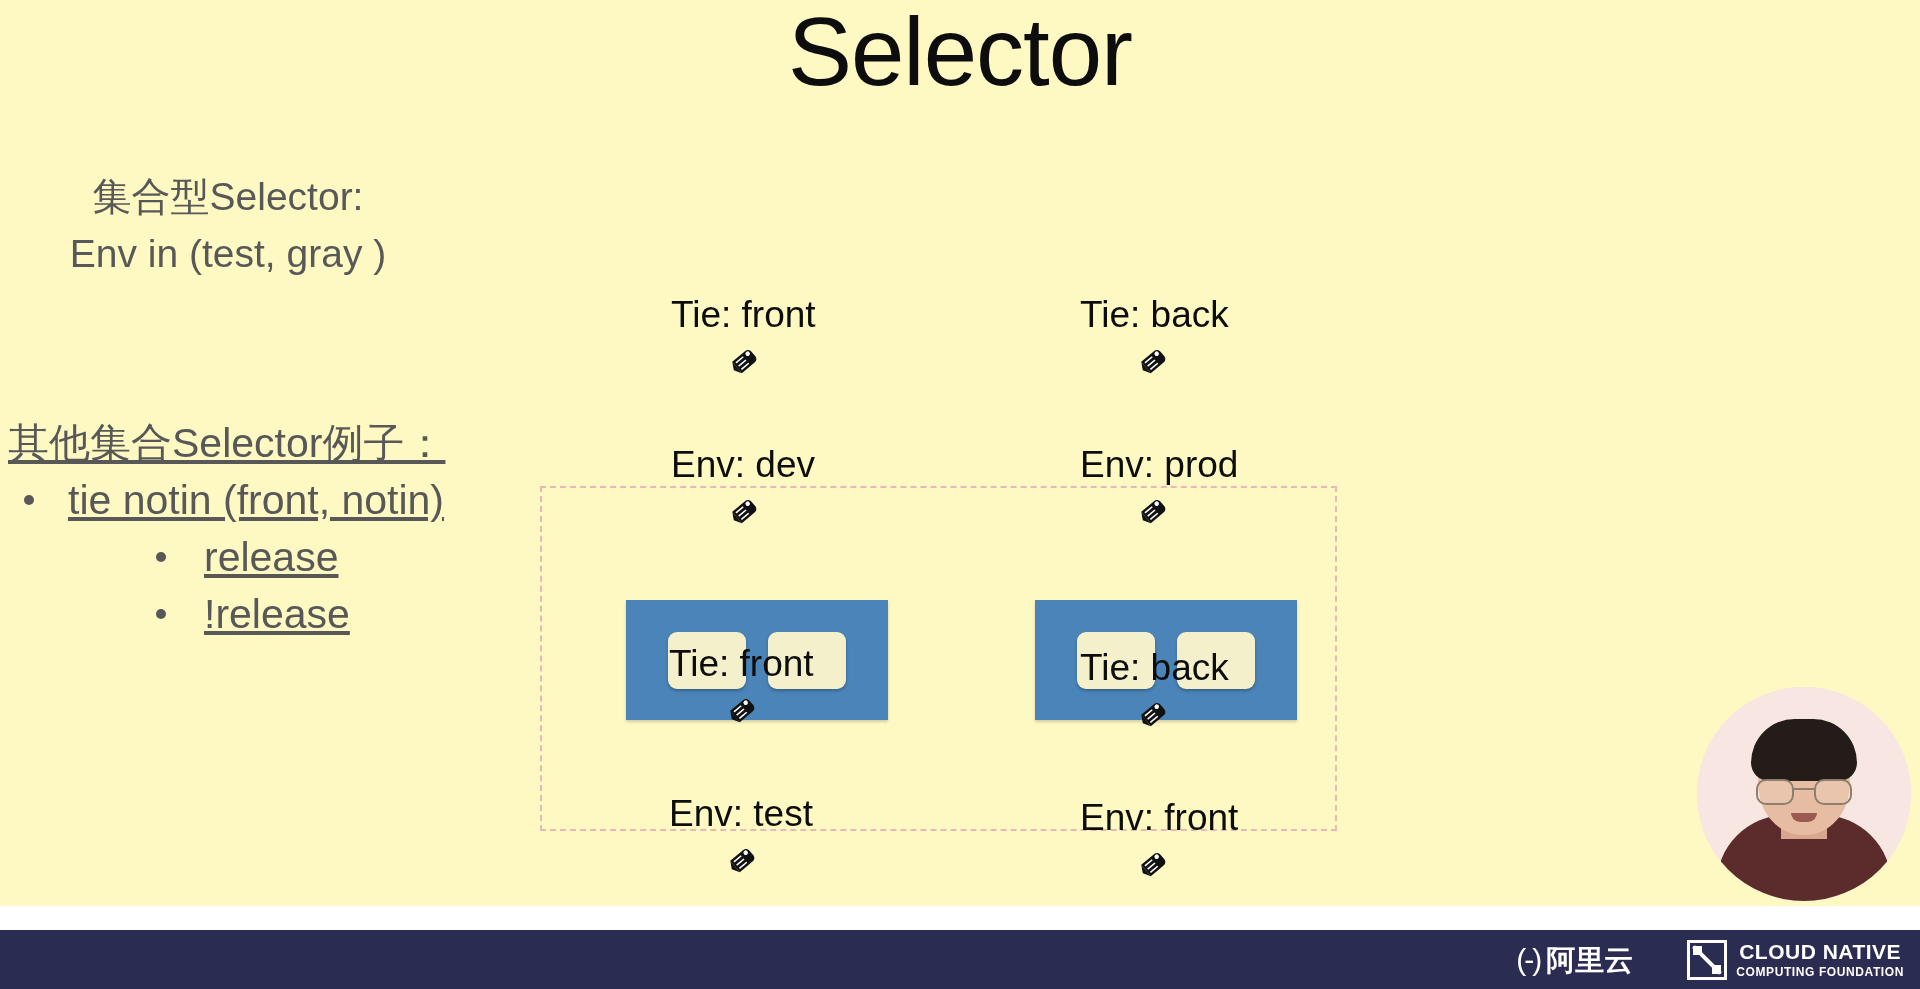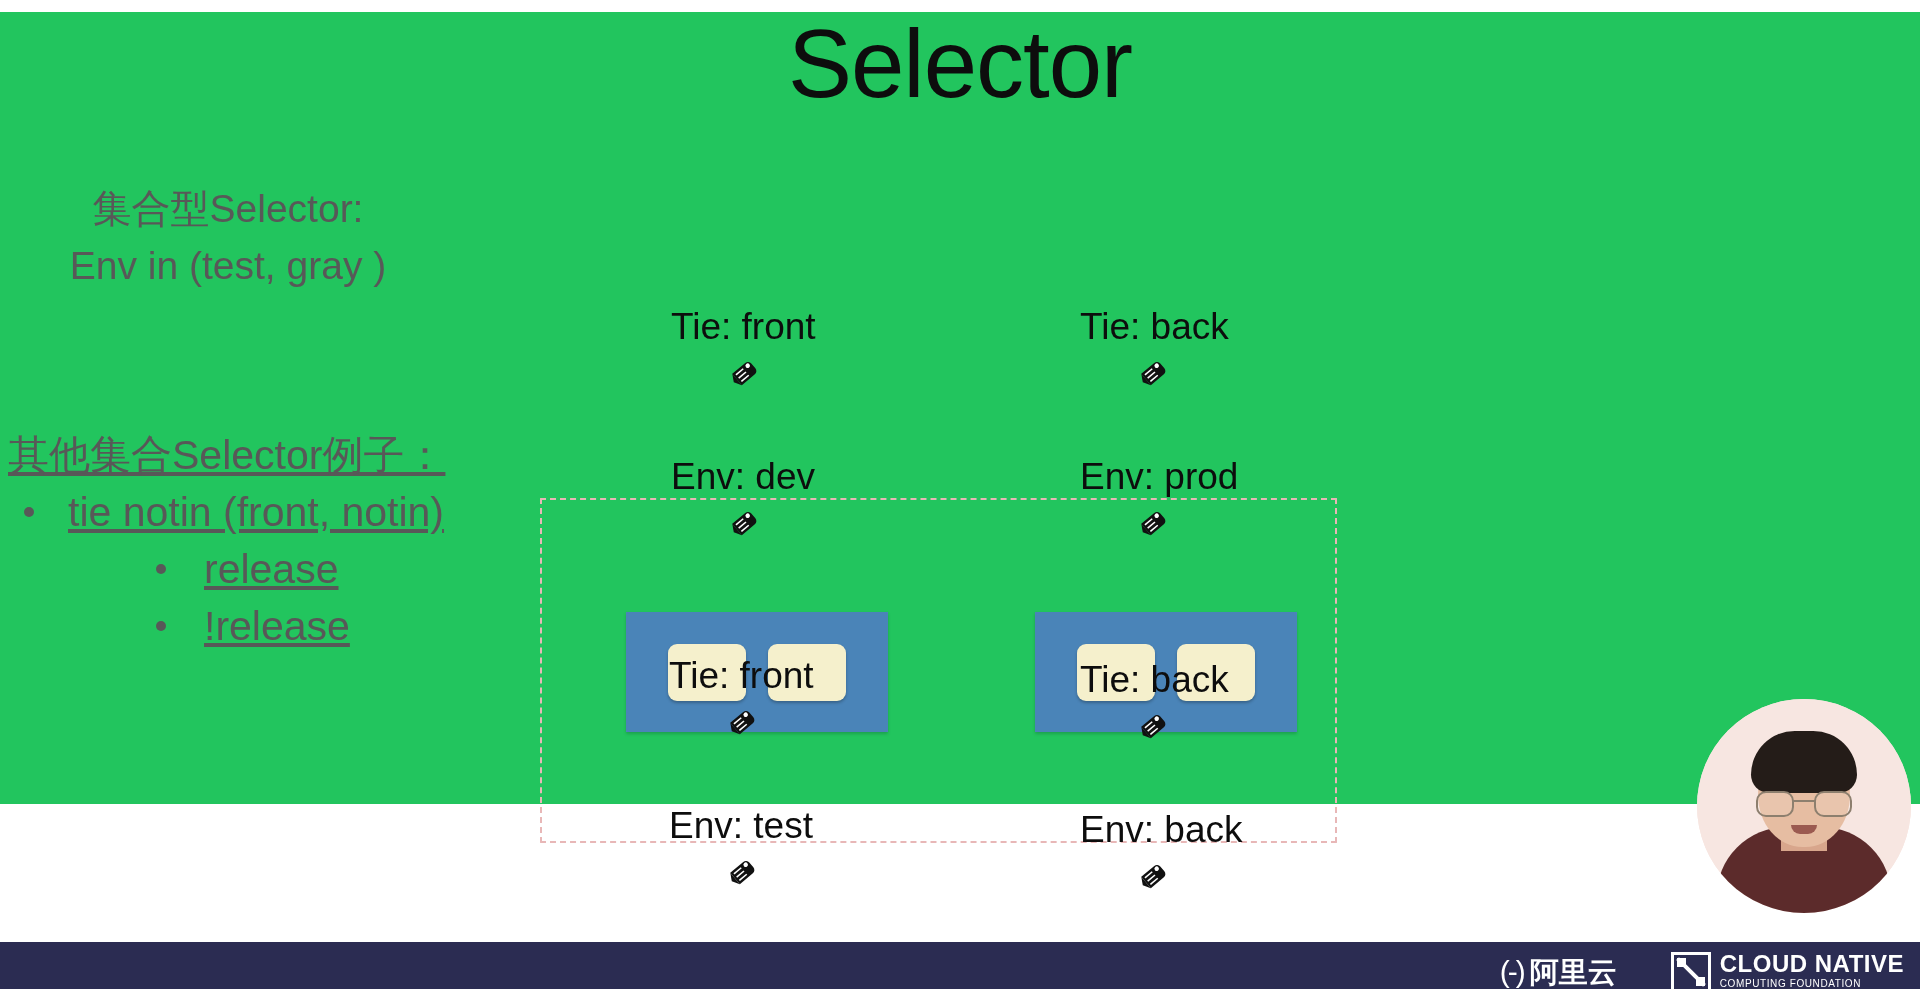--- a/index.html
+++ b/index.html
@@ -10,24 +10,24 @@
     width: 1920px;
     height: 989px;
     background: #ffffff;
     font-family: "Liberation Sans", "DejaVu Sans", sans-serif;
     overflow: hidden;
     position: relative;
   }
 
   #slide {
     position: absolute;
-    left: 0; top: 12px;
+    left: 0; top: 0;
     width: 1920px;
-    height: 792px;
-    background: #22c55e;
+    height: 906px;
+    background: #fef9c3;
   }
 
   
   .slide-title {
     position: absolute;
     left: 0;
     top: -8px;
     width: 1920px;
     text-align: center;
     font-size: 96px;
@@ -276,30 +276,30 @@
   .cncf-diag {
     position: absolute;
     left: 50%; top: 50%;
     width: 38px; height: 4px;
     background: #ffffff;
     transform: translate(-50%, -50%) rotate(45deg);
   }
   .cncf-text { line-height: 1; }
   .cncf-t1 {
     display: block;
-    font-size: 24px;
+    font-size: 21px;
     font-weight: 700;
     letter-spacing: 0.5px;
     line-height: 25px;
     text-align: center;
   }
   .cncf-t2 {
     display: block;
-    font-size: 10px;
-    font-weight: 400;
+    font-size: 12px;
+    font-weight: 700;
     letter-spacing: 0.6px;
     line-height: 16px;
   }
 </style>
 </head>
 <body>
 
 <div id="slide">
 
   <div class="slide-title">Selector</div>
@@ -484,21 +484,21 @@
               <path d="M5 9 l-4 7 l4 7 z" fill="#111111"></path>
               <circle cx="21" cy="12.5" r="2.1" fill="#ffffff"></circle>
               <g stroke="#ffffff" stroke-width="1.5">
                 <line x1="7" y1="12" x2="16" y2="12"></line>
                 <line x1="7" y1="16" x2="16" y2="16"></line>
                 <line x1="7" y1="20" x2="16" y2="20"></line>
               </g>
             </g>
           </svg>
         </span>
-        <span class="pod-label-text">Env: back</span>
+        <span class="pod-label-text">Env: front</span>
       </div>
     </div>
     <div class="pod-box">
       <div class="pod-inner"></div>
       <div class="pod-inner"></div>
     </div>
   </div>
 
   <div class="webcam">
     <div class="wc-bg"></div>

